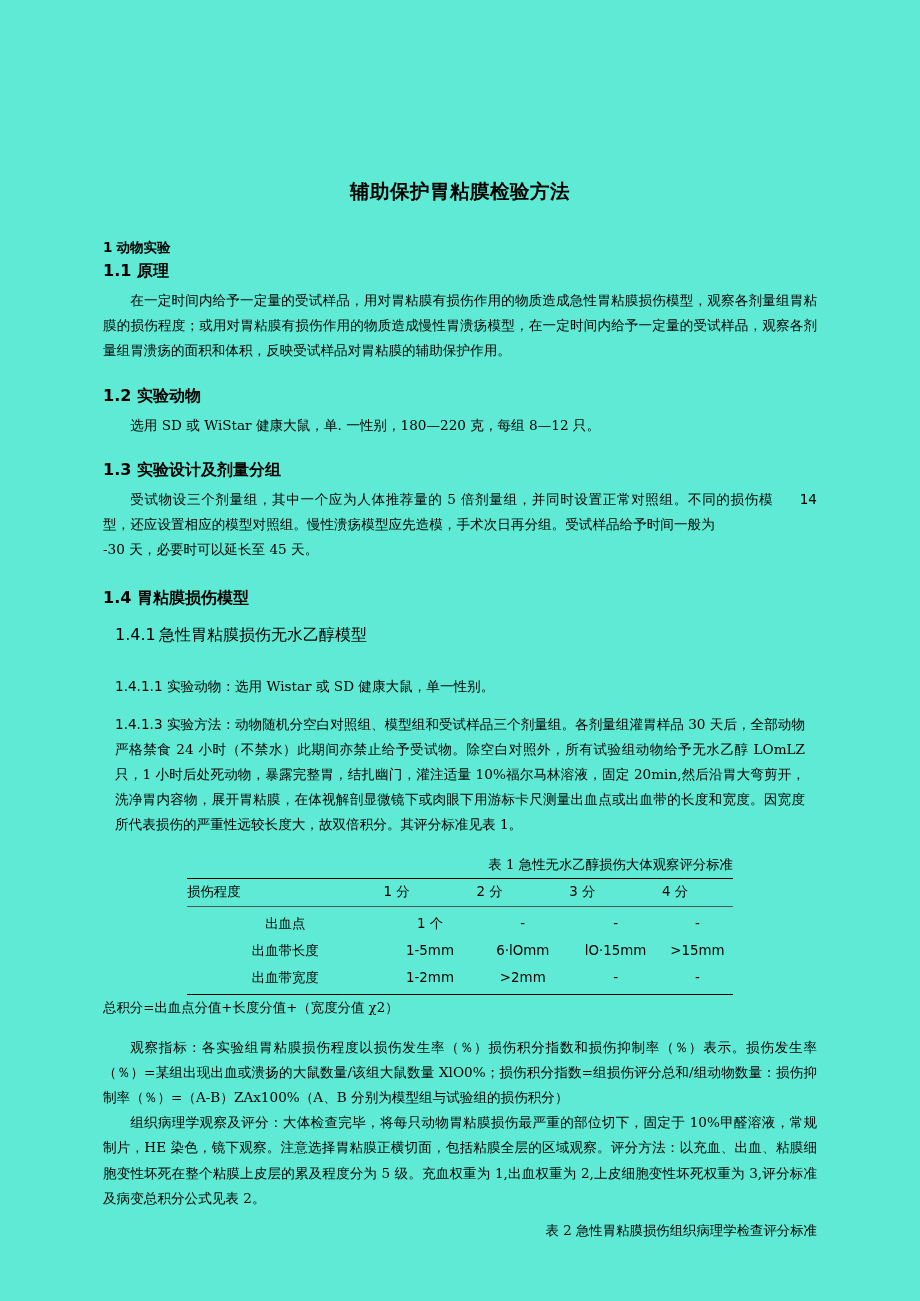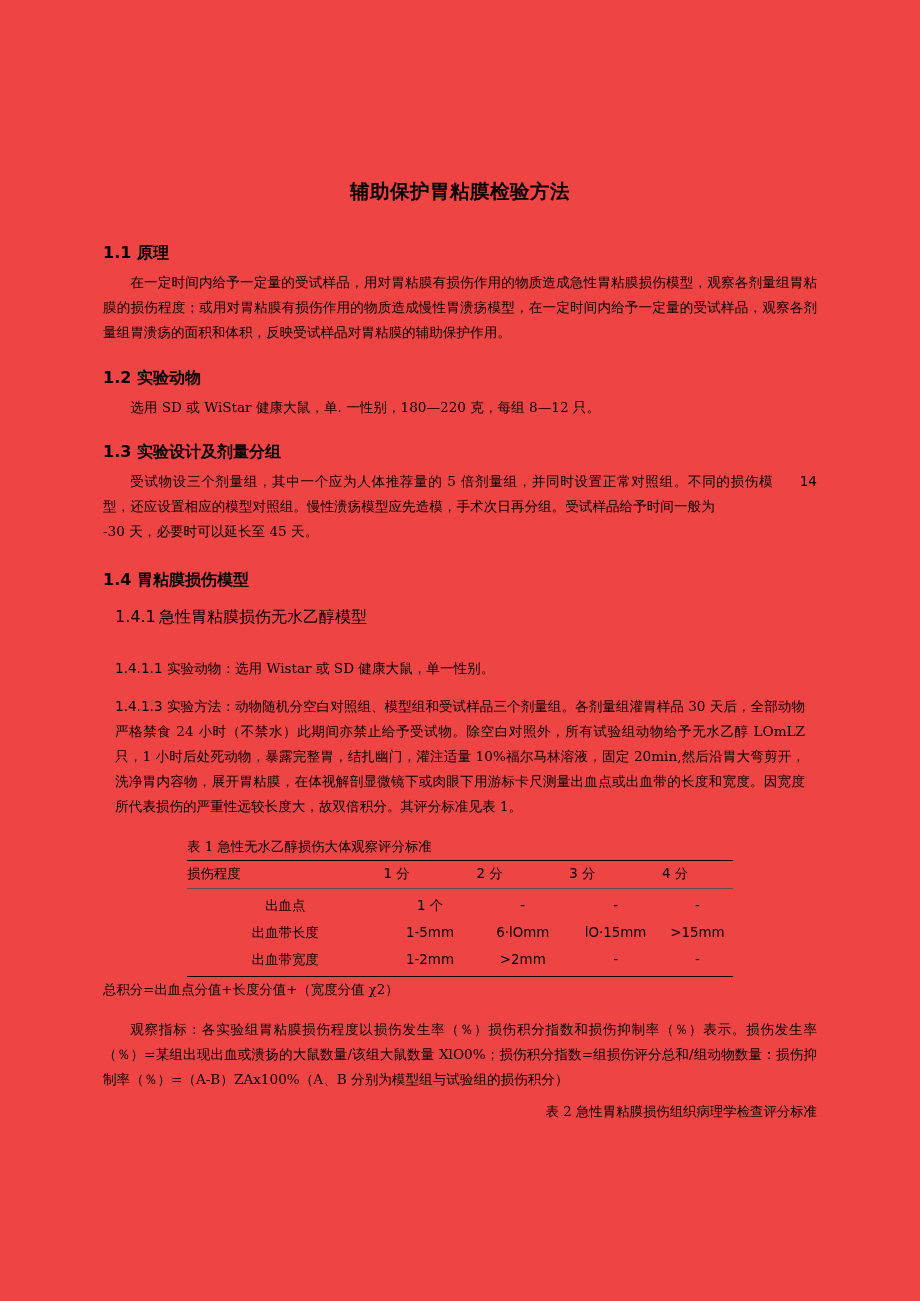--- a/index.html
+++ b/index.html
@@ -13,21 +13,21 @@
     font-family: "DejaVu Serif", "Liberation Serif", serif;
     color: #000000;
     -webkit-font-smoothing: antialiased;
   }
   .page {
     position: relative;
     width: 920px;
     height: 1301px;
     box-sizing: border-box;
     padding: 0 103px 0 103px;
-    background: #ef4444;
+    background: #5eead4;
   }
 
   
   .doc-title {
     margin: 0;
     padding-top: 178px;
     text-align: center;
     font-size: 19.5px;
     font-weight: bold;
     letter-spacing: 0.5px;
@@ -93,21 +93,21 @@
   
   .float-num {
     float: right;
     font-family: "DejaVu Sans", "Liberation Sans", sans-serif;
     font-size: 13.6px;
   }
 
   
   .tbl-caption {
     font-size: 13.4px;
-    text-align: left;
+    text-align: right;
     margin: 0;
     padding: 0 0 2px 0;
     line-height: 22px;
   }
   .tbl-wrap {
     margin: 0 auto;
     width: 546px;
   }
   table.data {
     width: 100%;
@@ -154,20 +154,23 @@
 </style>
 </head>
 <body>
 
 <div class="page">
 
   <h1 class="doc-title">辅助保护胃粘膜检验方法</h1>
 
   <div class="sp-34"></div>
 
+  <div class="h1">
+    <span class="num lat">1</span><span>动物实验</span>
+  </div>
 
   <div class="sp-4"></div>
 
   <div class="h2">
     <span class="num lat">1.1</span><span>原理</span>
   </div>
 
   <div class="sp-6"></div>
 
   <p class="p indent">在一定时间内给予一定量的受试样品，用对胃粘膜有损伤作用的物质造成急性胃粘膜损伤模型，观察各剂量组胃粘膜的损伤程度；或用对胃粘膜有损伤作用的物质造成慢性胃溃疡模型，在一定时间内给予一定量的受试样品，观察各剂量组胃溃疡的面积和体积，反映受试样品对胃粘膜的辅助保护作用。</p>
@@ -262,18 +265,19 @@
       </tbody>
     </table>
   </div>
 
   <p class="total-line">总积分=出血点分值+长度分值+（宽度分值 χ2）</p>
 
   <div class="sp-16"></div>
 
   <p class="p indent">观察指标：各实验组胃粘膜损伤程度以损伤发生率（％）损伤积分指数和损伤抑制率（％）表示。损伤发生率（％）=某组出现出血或溃扬的大鼠数量/该组大鼠数量 XlO0%；损伤积分指数=组损伤评分总和/组动物数量：损伤抑制率（％）=（A-B）ZAx100%（A、B 分别为模型组与试验组的损伤积分）</p>
 
+  <p class="p indent">组织病理学观察及评分：大体检查完毕，将每只动物胃粘膜损伤最严重的部位切下，固定于 10%甲醛溶液，常规制片，HE 染色，镜下观察。注意选择胃粘膜正横切面，包括粘膜全层的区域观察。评分方法：以充血、出血、粘膜细胞变性坏死在整个粘膜上皮层的累及程度分为 5 级。充血权重为 1,出血权重为 2,上皮细胞变性坏死权重为 3,评分标准及病变总积分公式见表 2。</p>
 
   <div class="sp-8"></div>
 
   <p class="tbl2-caption">表 2 急性胃粘膜损伤组织病理学检查评分标准</p>
 
 </div>
 
 </body></html>

